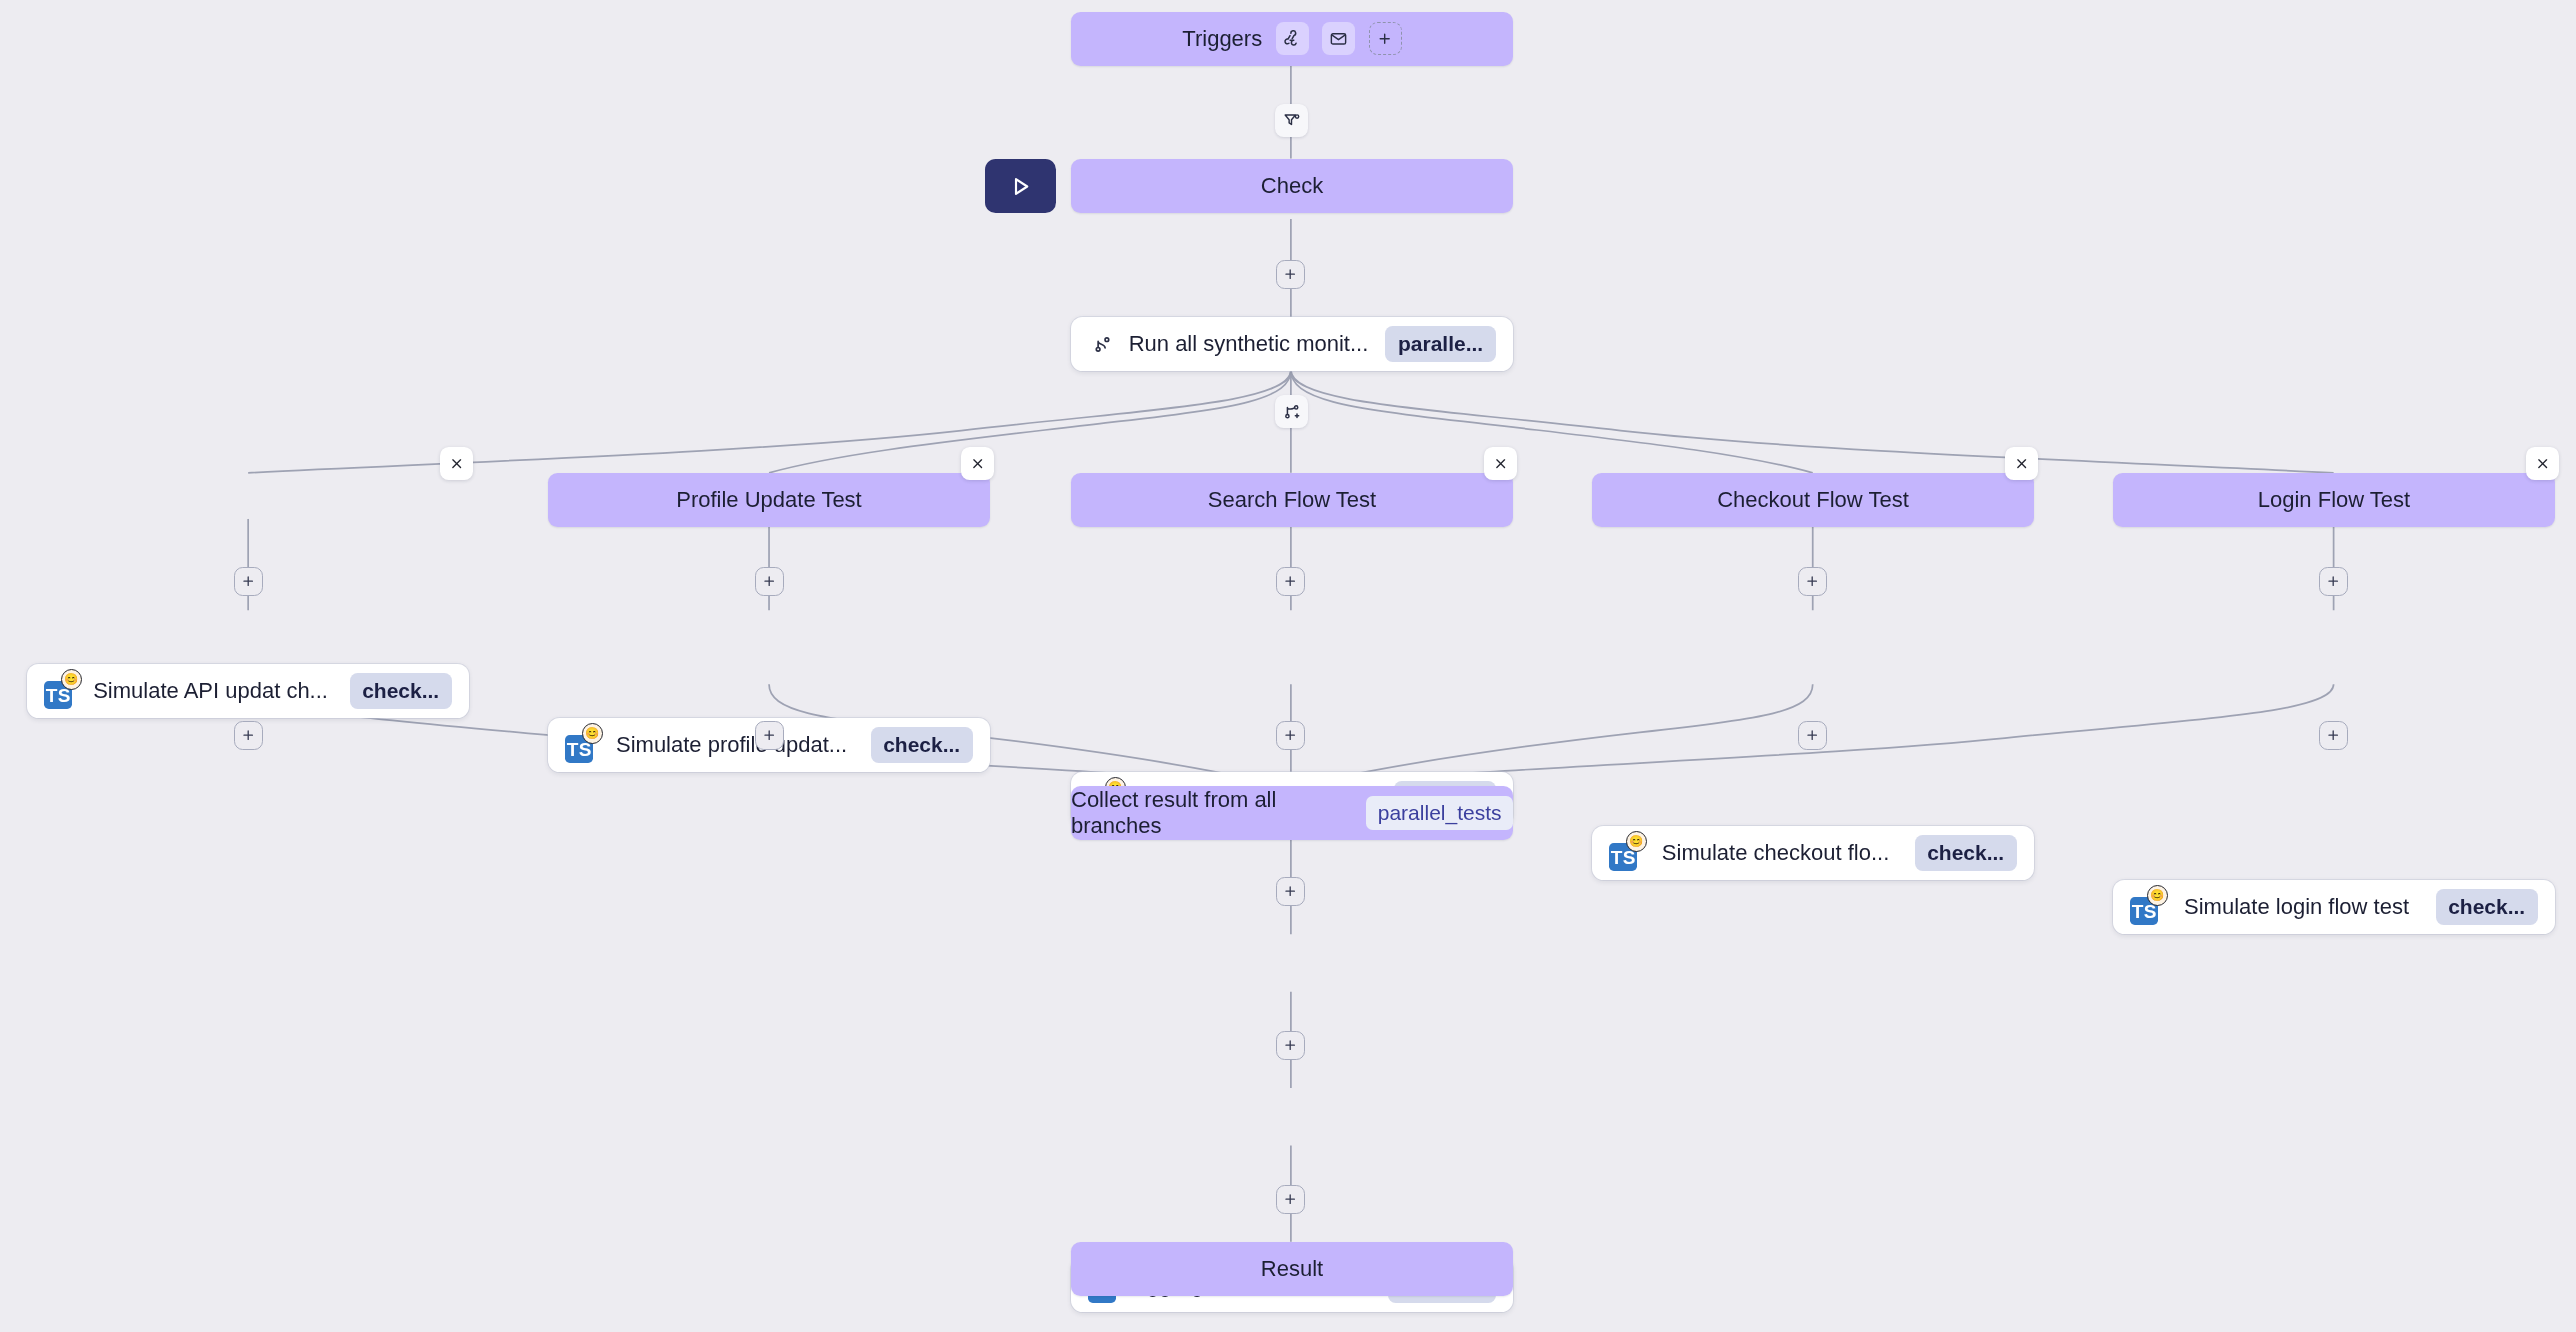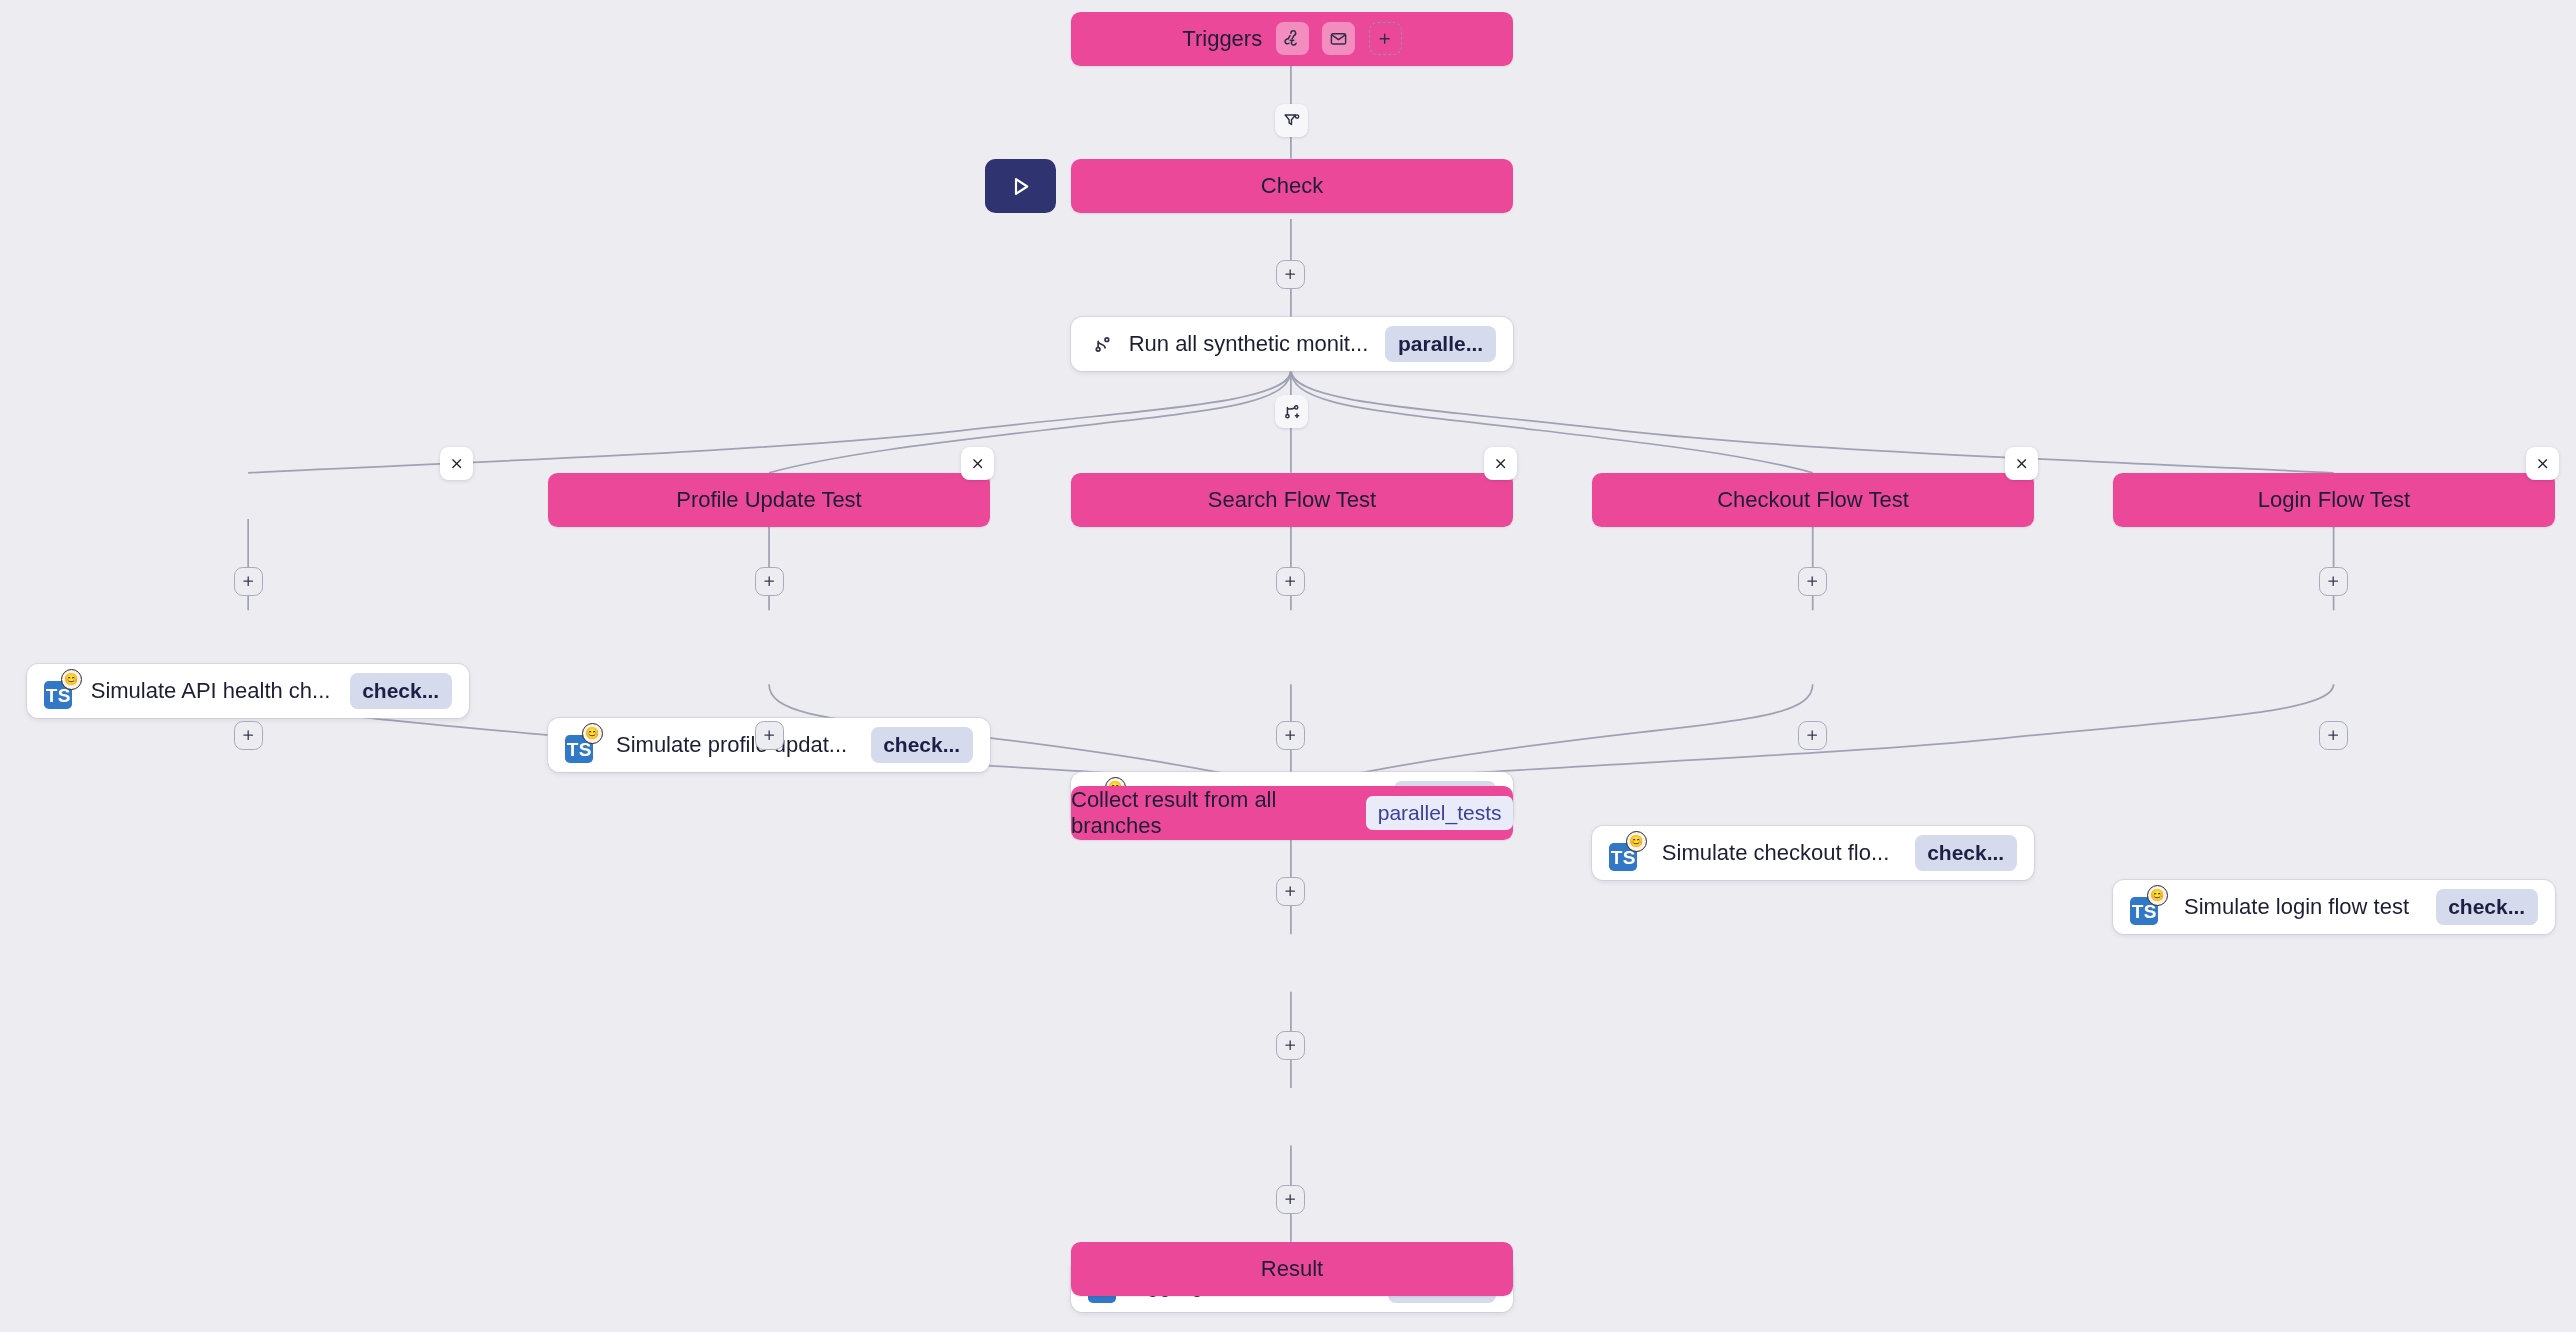--- a/index.html
+++ b/index.html
@@ -29,21 +29,21 @@
     z-index: 1;
   }
 
   .node {
     position: absolute;
     z-index: 3;
   }
 
   
   .pill {
-    background: #ec4899;
+    background: #c4b5fd;
     border-radius: 9.6px;
     height: 54px;
     display: flex;
     align-items: center;
     justify-content: center;
     color: #1c1f33;
     font-size: 22px;
     box-shadow: 0 1px 1.9px rgba(30,35,70,0.10);
   }
 
@@ -307,21 +307,21 @@
   <div class="plus-btn" style="left:234px; top:567px;">
     <svg width="14.4" height="14.4" viewBox="0 0 24 24" stroke="#363a52" stroke-width="2.2" stroke-linecap="round">
         <path d="M12 5v14M5 12h14"></path>
       </svg>
   </div>
   <div class="node card" style="left:27px; top:610px; width:442px;">
     <span class="ts-wrap">
       <span class="ts-square">TS</span>
       <span class="ts-emoji">😊</span>
     </span>
-    <span class="card-title">Simulate API health ch...</span>
+    <span class="card-title">Simulate API updat ch...</span>
     <span class="card-badge">check...</span>
   </div>
   <div class="plus-btn" style="left:234px; top:721px;">
     <svg width="14.4" height="14.4" viewBox="0 0 24 24" stroke="#363a52" stroke-width="2.2" stroke-linecap="round">
         <path d="M12 5v14M5 12h14"></path>
       </svg>
   </div>
 
   <div class="node pill" style="left:548px; top:473px; width:442px;">
     <span>Profile Update Test</span>

